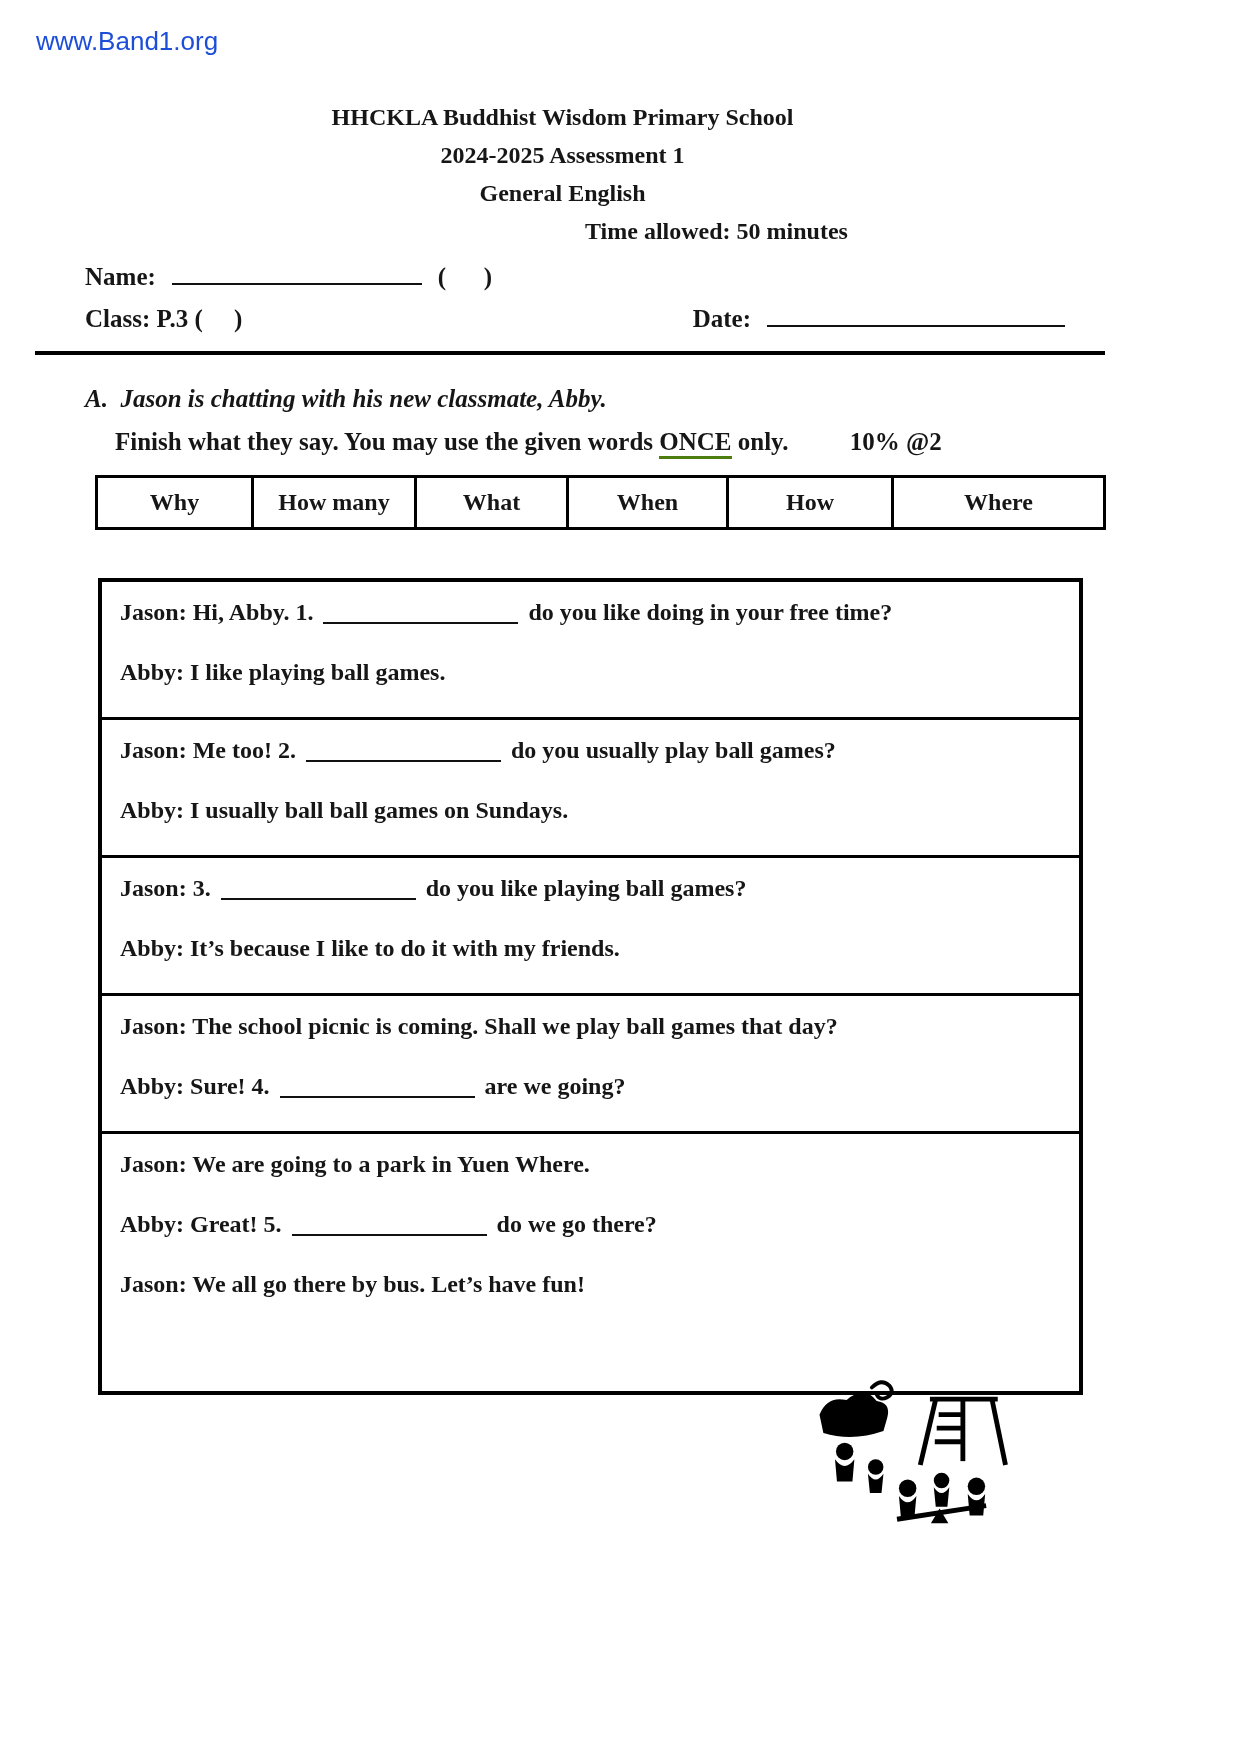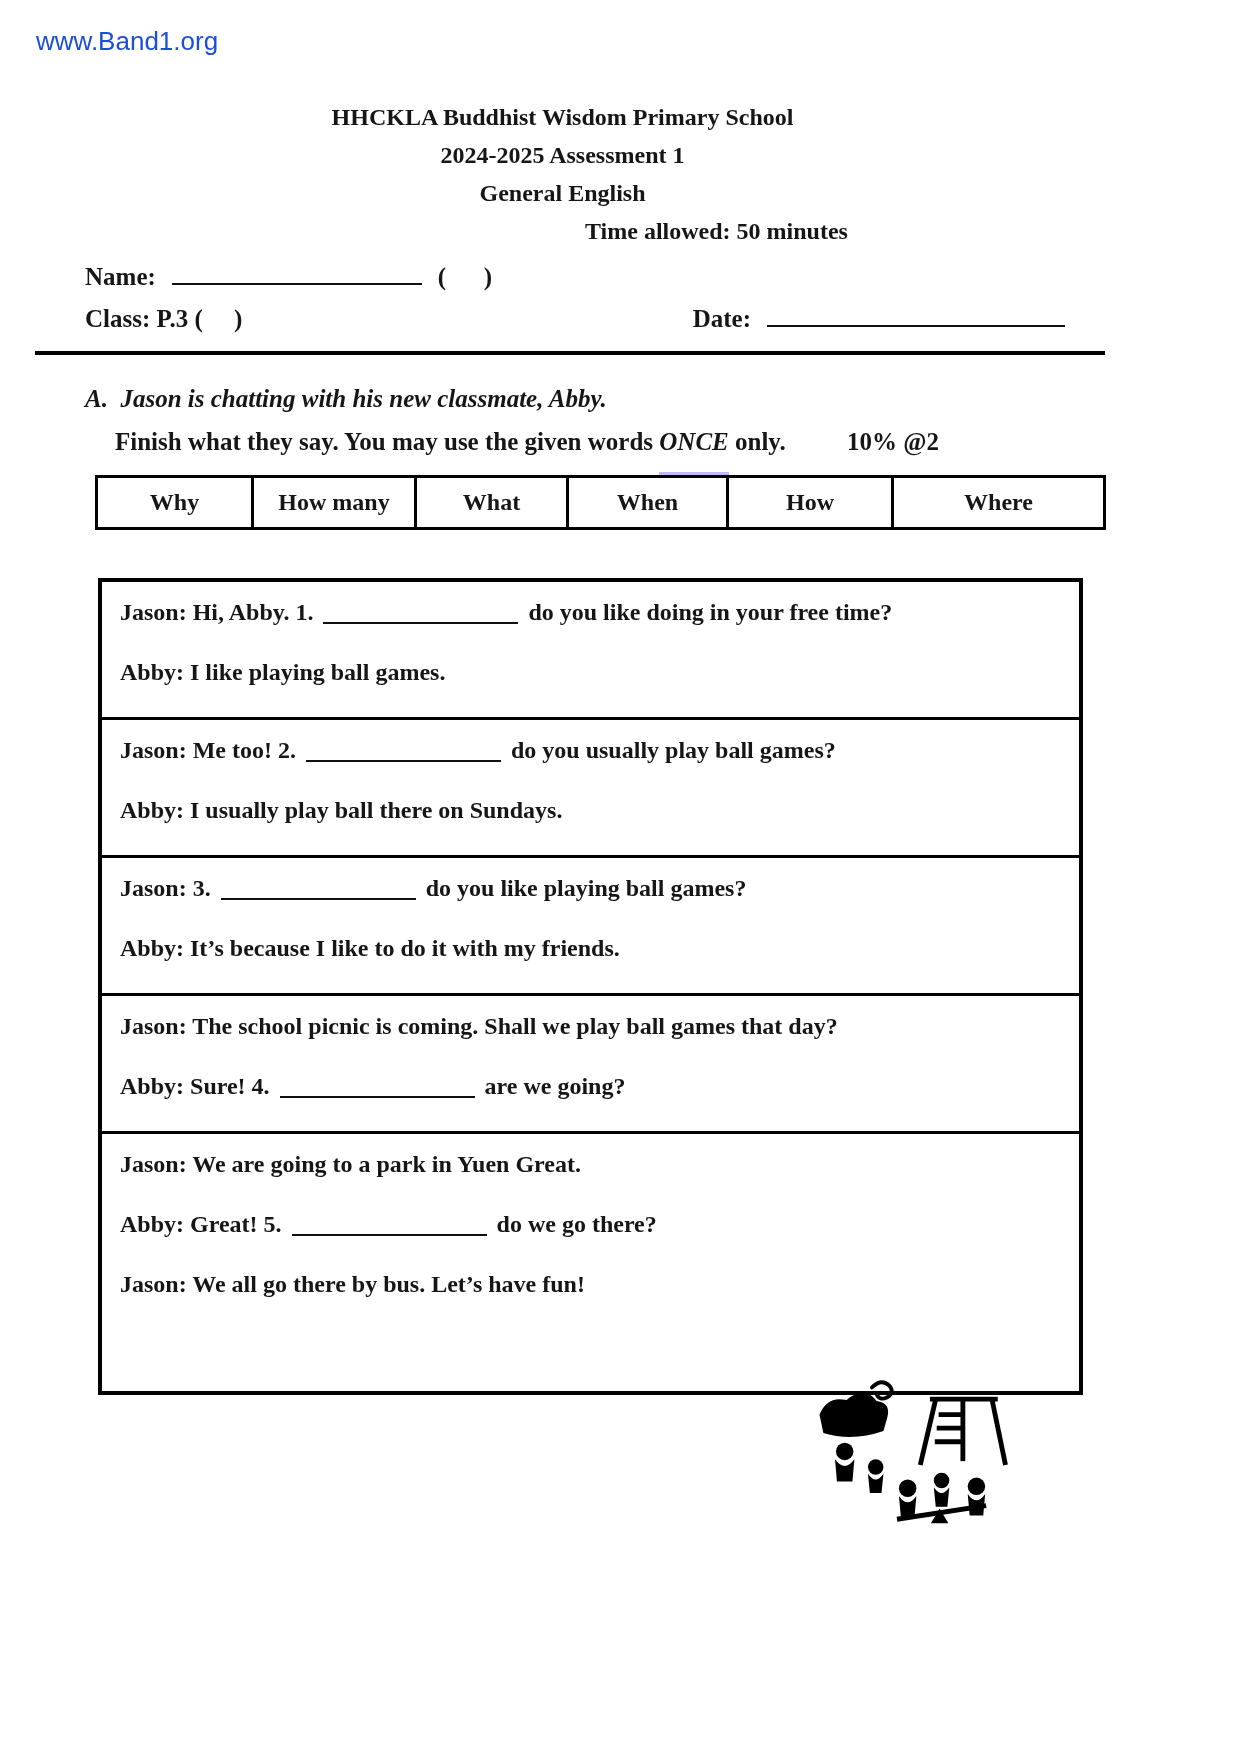--- a/index.html
+++ b/index.html
@@ -28,21 +28,21 @@
   .bl-name { width:250px; }
   .bl-marks { width:262px; }
   .bl-date { width:298px; }
   .bl-sig { width:315px; }
   .marks-total { border-bottom:2px solid #111; padding:0 3px; }
 
   .divider { margin:16px 135px 0 35px; border-top:4px solid #000; height:0; }
 
   .section-title { margin:30px 60px 0 85px; font-size:25px; font-style:italic; }
   .instruction { margin:15px 0 0 115px; font-size:25px; }
-  .kw { border-bottom:3px solid #c4b5fd; padding-bottom:17px;font-style:italic; }
+  .kw { border-bottom:3px solid #4d7c0f; padding-bottom:1px; }
   .score { margin-left:55px; }
 
   table.wordbank { margin:19px 0 0 95px; border-collapse:collapse; table-layout:fixed; }
   table.wordbank td {
     border:3px solid #000; height:52px; text-align:center;
     vertical-align:middle; font-size:24px; font-weight:700;
   }
   table.wordbank td:nth-child(1){ width:156px; }
   table.wordbank td:nth-child(2){ width:163px; }
   table.wordbank td:nth-child(3){ width:152px; }
@@ -131,21 +131,21 @@
 
   <div class="dgroup">
     <p class="dline">
       <span>Jason:</span>
       <span>Me too! 2.</span>
       <span class="blank"></span>
       <span>do you usually play ball games?</span>
     </p>
     <p class="dline">
       <span>Abby:</span>
-      <span>I usually play ball there on Sundays.</span>
+      <span>I usually ball ball games on Sundays.</span>
     </p>
   </div>
 
   <div class="dgroup">
     <p class="dline">
       <span>Jason:</span>
       <span>3.</span>
       <span class="blank"></span>
       <span>do you like playing ball games?</span>
     </p>
@@ -164,21 +164,21 @@
       <span>Abby:</span>
       <span>Sure! 4.</span>
       <span class="blank"></span>
       <span>are we going?</span>
     </p>
   </div>
 
   <div class="dgroup dgroup-last">
     <p class="dline">
       <span>Jason:</span>
-      <span>We are going to a park in Yuen Great.</span>
+      <span>We are going to a park in Yuen Where.</span>
     </p>
     <p class="dline">
       <span>Abby:</span>
       <span>Great! 5.</span>
       <span class="blank"></span>
       <span>do we go there?</span>
     </p>
     <p class="dline">
       <span>Jason:</span>
       <span>We all go there by bus. Let’s have fun!</span>

